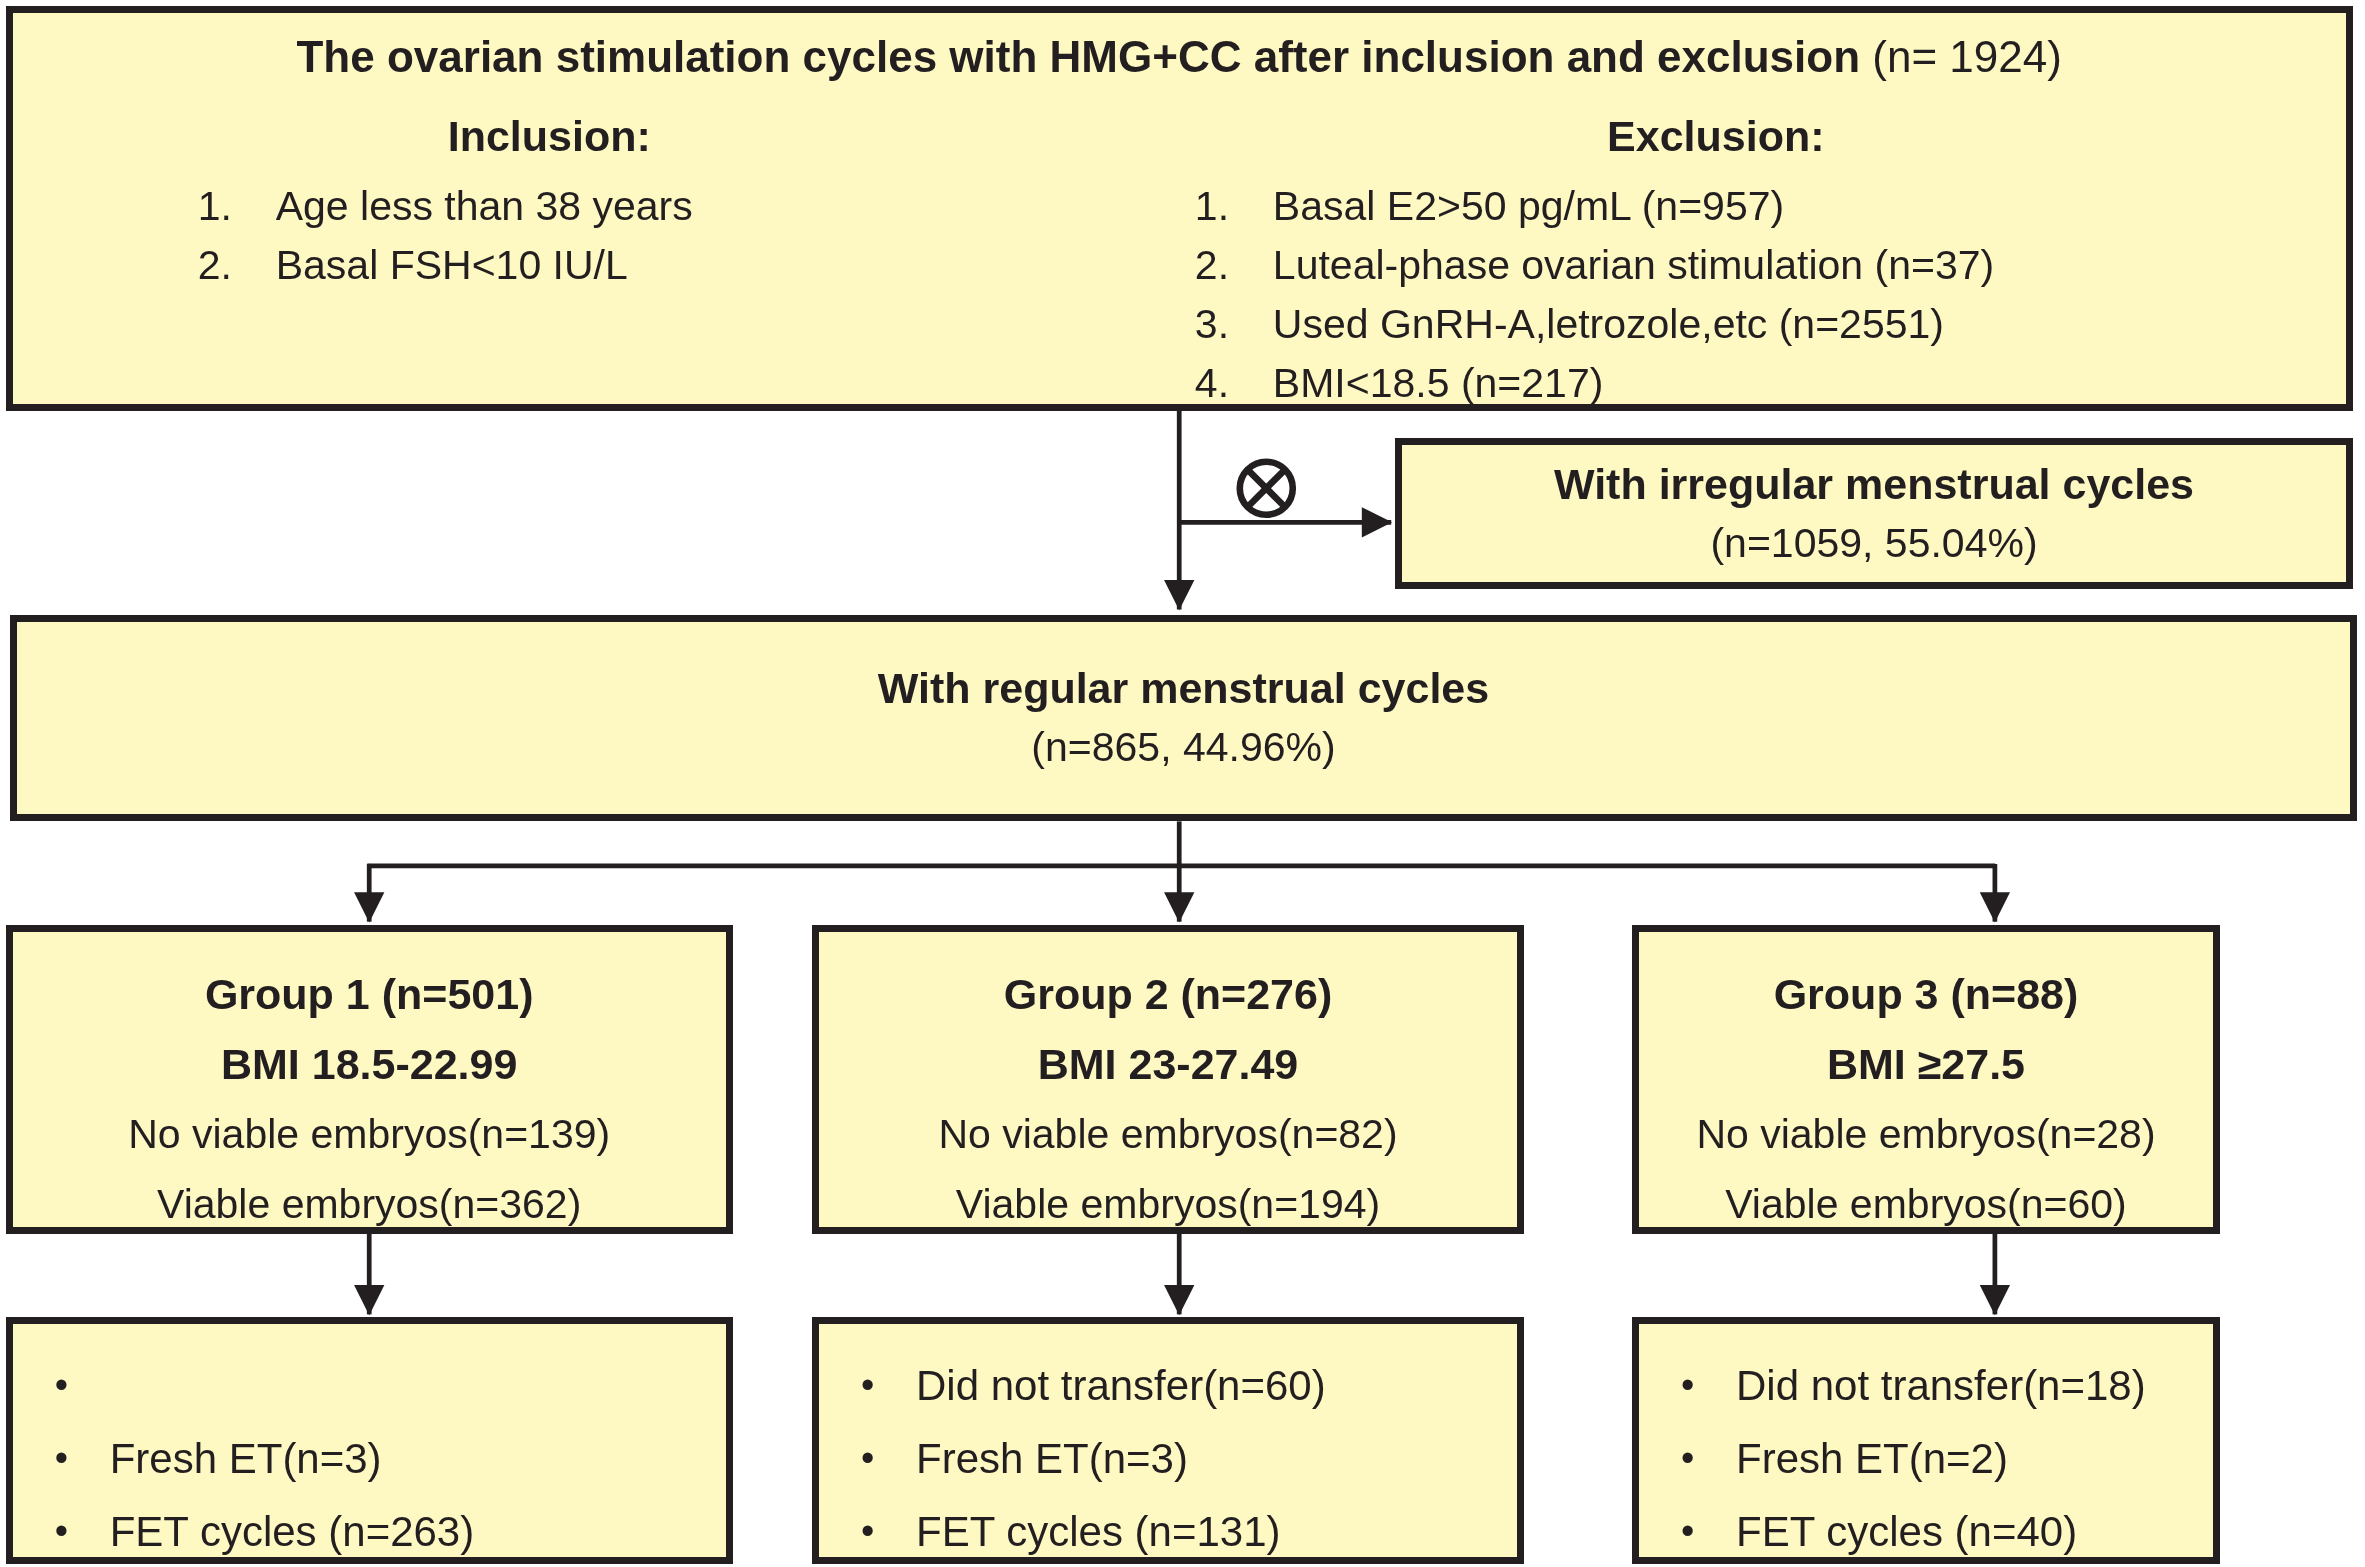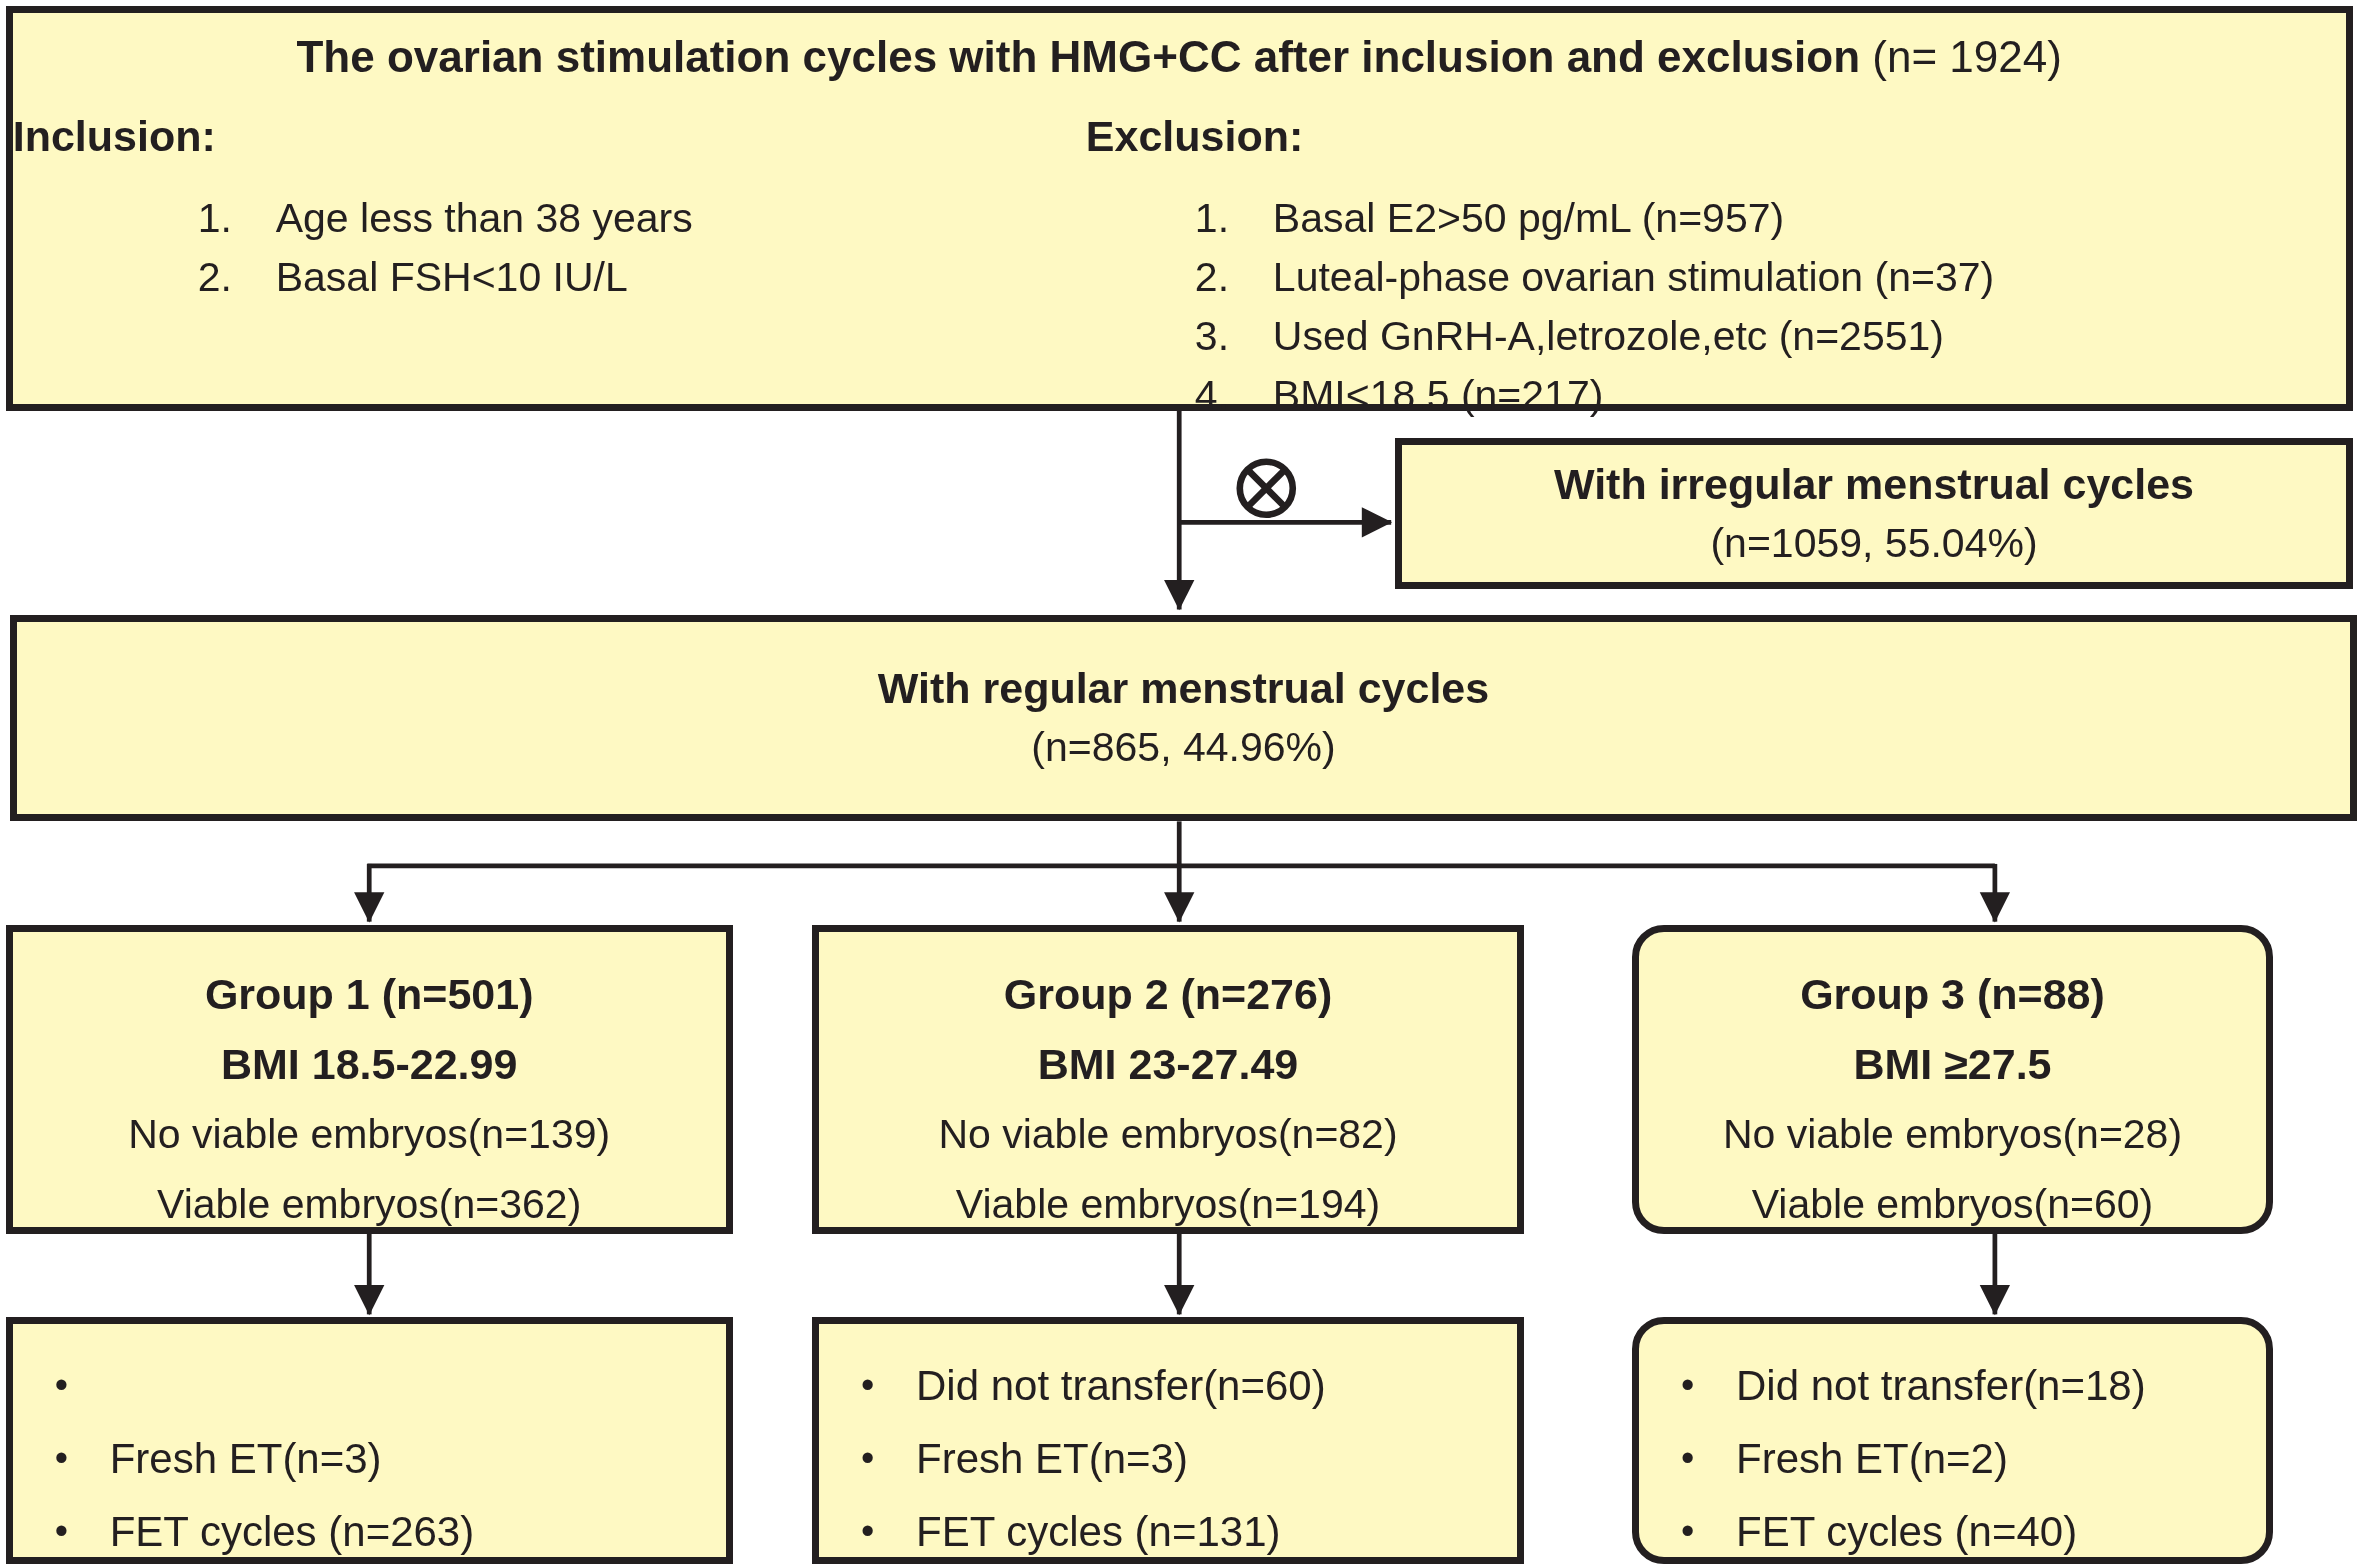--- a/index.html
+++ b/index.html
@@ -19,21 +19,21 @@
     box-sizing:border-box;
   }
   .b{font-weight:bold;}
 
   
   .top-box{left:5.7px;top:5.7px;width:2347px;height:405px;font-size:41px;}
   .title-line{text-align:center;margin-top:17px;font-size:44px;line-height:53px;}
   .cols{display:flex;margin-top:26.5px;}
   .col-inc{width:46%;}
   .col-exc{width:54%;}
-  .col-heading{font-size:43px;font-weight:bold;text-align:left;line-height:55px;margin-bottom:25px;}
+  .col-heading{font-size:43px;font-weight:bold;text-align:center;line-height:55px;margin-bottom:13px;}
   .num-list{font-size:41px;line-height:59px;}
   .col-inc .num-list{padding-left:185px;}
   .col-exc .num-list{padding-left:109px;}
   .num-item{display:flex;}
   .num{width:78px;flex:none;}
 
   
   .center-box{display:flex;flex-direction:column;align-items:center;justify-content:center;font-size:41px;line-height:59px;}
   .center-box .b{font-size:43px;}
   .irregular-box{left:1395px;top:438px;width:958px;height:151px;}
@@ -41,21 +41,21 @@
 
   
   .group-box{
     top:925px;height:309px;
     display:flex;flex-direction:column;align-items:center;
     padding-top:26.5px;font-size:41px;line-height:70px;
   }
   .group-box .b{font-size:43px;}
   .gcol1{left:5.7px;width:727px;}
   .gcol2{left:812px;width:712px;}
-  .gcol3{left:1632px;width:641px;border-radius:32px;}
+  .gcol3{left:1632px;width:588px;}
 
   
   .outcome-box{top:1317px;height:247px;font-size:42px;padding:24.6px 9.5px 0 42px;}
   .bullet-row{display:flex;line-height:73px;}
   .bullet{width:55px;flex:none;font-size:38px;}
 </style>
 </head>
 <body>
 
 <div class="canvas">

